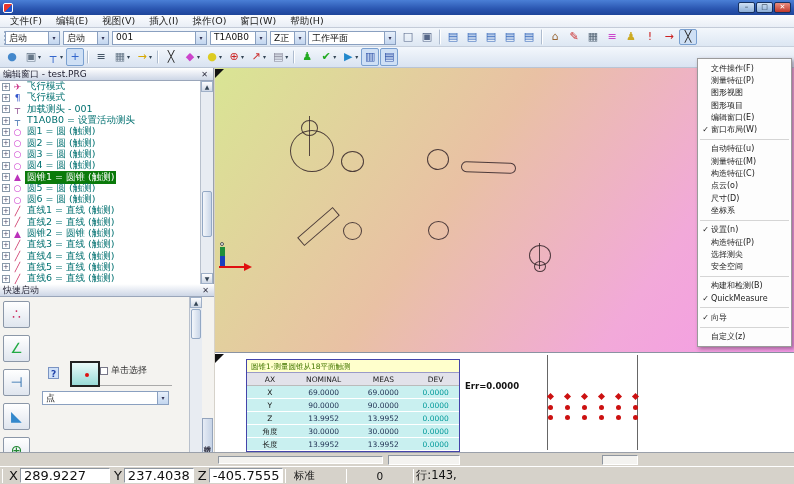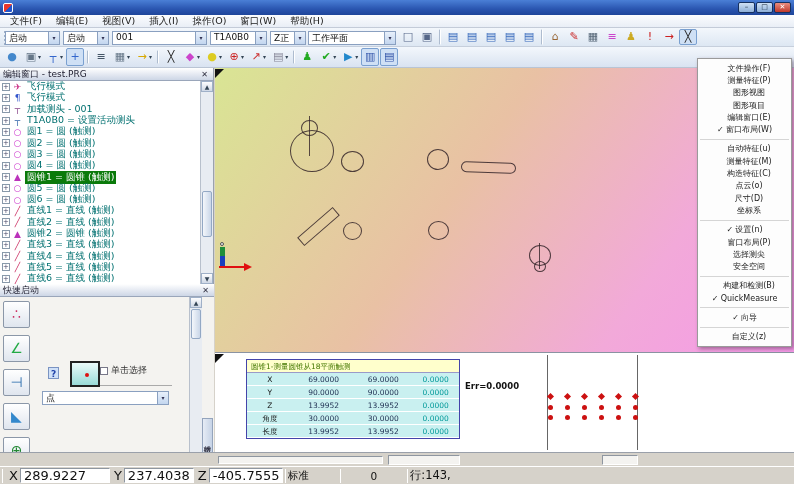--- a/index.html
+++ b/index.html
@@ -72,21 +72,21 @@
   .ellipse { border-radius:50%; }
   .slot { border-radius:6px; }
   .thinline { position:absolute; background:rgba(50,35,40,0.8); }
   .axis-arrow { position:absolute; left:4px; top:198px; width:26px; height:2px; background:#e01010; }
   .axis-arrow:after { content:""; position:absolute; right:-7px; top:-3px; border-left:8px solid #e01010; border-top:4px solid transparent; border-bottom:4px solid transparent; }
   .mann-head { position:absolute; left:5px; top:174px; width:4px; height:4px; background:#eee; border-radius:50%; border:1px solid #555;}
   .mann-body { position:absolute; left:5px; top:179px; width:5px; height:9px; background:#1f8f3a; }
   .mann-legs { position:absolute; left:5px; top:188px; width:5px; height:10px; background:#1a3fbf; }
   
   .ctxmenu { position:absolute; left:697px; top:58px; width:95px; background:#fdfdfd; border:1px solid #9a9a9a; box-shadow:2px 2px 4px rgba(60,30,60,0.45); padding:3px 0; z-index:50; }
-  .ctx-item { display:flex; align-items:center; height:12.3px; padding:0 4px 0 2px;justify-content:center; }
+  .ctx-item { display:flex; align-items:center; height:12.3px; padding:0 4px 0 2px; }
   .ctx-check { width:11px; font-size:8px; color:#222; text-align:center; flex:0 0 auto;}
   .ctx-label { font-size:8px; color:#222; white-space:nowrap; }
   .ctx-item.separator { height:0; border-top:1px solid #d5d5d5; margin:3px 2px; padding:0; }
   
   .report { position:absolute; left:215px; top:352px; width:579px; height:100px; background:#fff; border-top:1px solid #8a93a2; }
   .rtable { position:absolute; left:31px; top:6px; width:214px; border:1px solid #4444aa; background:#fff; }
   .rtitle { height:13px; background:#ffffcc; border-bottom:1px solid #9a9ac8; font-size:7.5px; color:#447700; line-height:13px; padding-left:4px; white-space:nowrap; overflow:hidden;}
   .rhead, .rrow { display:flex; height:13px; }
   .rhead { background:#e2e2ea; border-bottom:1px solid #bbb; }
   .rhead span { font-size:7.5px; color:#222; line-height:13px; text-align:center; }
@@ -100,21 +100,21 @@
   .dot { position:absolute; width:5px; height:5px; background:#cc1111; border-radius:50%; }
   .dot.diamond { border-radius:0; transform:rotate(45deg); }
   
   .hstrip { position:absolute; left:0; top:452px; width:794px; height:14px; background:#d6d2ca; border-top:1px solid #9aa0aa; }
   .inset { position:absolute; background:#f4f3f0; border:1px solid #8e96a0; border-bottom-color:#fff; border-right-color:#fff; }
   .statusbar { position:absolute; left:0; top:466px; width:794px; height:18px; background:#d6d2ca; border-top:1px solid #fff; display:flex; align-items:center; }
   .sb-ready { width:305px; padding-left:5px; font-size:10.5px; color:#111; }
   .sb-sep { width:1px; height:14px; background:#9aa0aa; border-right:1px solid #fff; margin:0 2px; }
   .sb-axis { font-size:13px; color:#111; margin:0 2px 0 4px; }
   .sb-box { background:#fff; border:1px solid #8e96a0; border-bottom-color:#fff; border-right-color:#fff; height:15px; font-size:13px; line-height:14px; padding:0 3px; color:#111; }
-  .sb-mode { font-size:10.5px; margin-left:0; width:50px; overflow:hidden; white-space:nowrap;font-family:Liberation Mono, monospace; }
+  .sb-mode { font-size:10.5px; margin-left:6px; width:50px; overflow:hidden; white-space:nowrap;font-family:Liberation Mono, monospace; }
   .sb-count { width:62px; text-align:center; font-size:10.5px; }
   .sb-line { font-size:11.5px; white-space:nowrap; overflow:hidden; flex:1; }
 </style>
 </head>
 <body>
 
 <div class="screen">
 
   <div class="titlebar">
     <div class="app-icon"></div>
@@ -635,21 +635,21 @@
         
       </div>
 
       <div class="ctx-item">
         <span class="ctx-check">✓</span>
         <span class="ctx-label">设置(n)</span>
       </div>
 
       <div class="ctx-item">
         <span class="ctx-check"></span>
-        <span class="ctx-label">窗口布局(P)</span>
+        <span class="ctx-label">构造特征(P)</span>
       </div>
 
       <div class="ctx-item">
         <span class="ctx-check"></span>
         <span class="ctx-label">选择测尖</span>
       </div>
 
       <div class="ctx-item">
         <span class="ctx-check"></span>
         <span class="ctx-label">安全空间</span>
@@ -688,20 +688,26 @@
       <div class="ctx-item">
         <span class="ctx-check"></span>
         <span class="ctx-label">自定义(z)</span>
       </div>
     </div>
 
   <div class="report">
     <div class="corner-tri" style="left:0; top:1px;"></div>
     <div class="rtable">
       <div class="rtitle">圆锥1-测量圆锥从18平面触测</div>
+      <div class="rhead">
+        <span class="c-ax">AX</span>
+        <span class="c-nom">NOMINAL</span>
+        <span class="c-meas">MEAS</span>
+        <span class="c-dev">DEV</span>
+      </div>
       <div>
 
           <div class="rrow">
             <span class="c-ax">X</span>
             <span class="c-nom">69.0000</span>
             <span class="c-meas">69.0000</span>
             <span class="c-dev">0.0000</span>
           </div>
 
           <div class="rrow">

